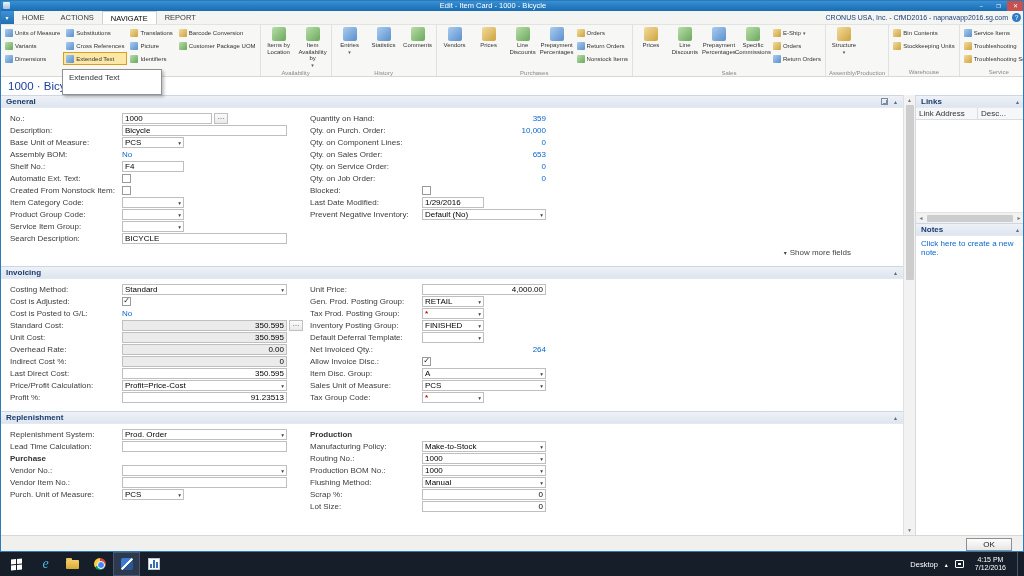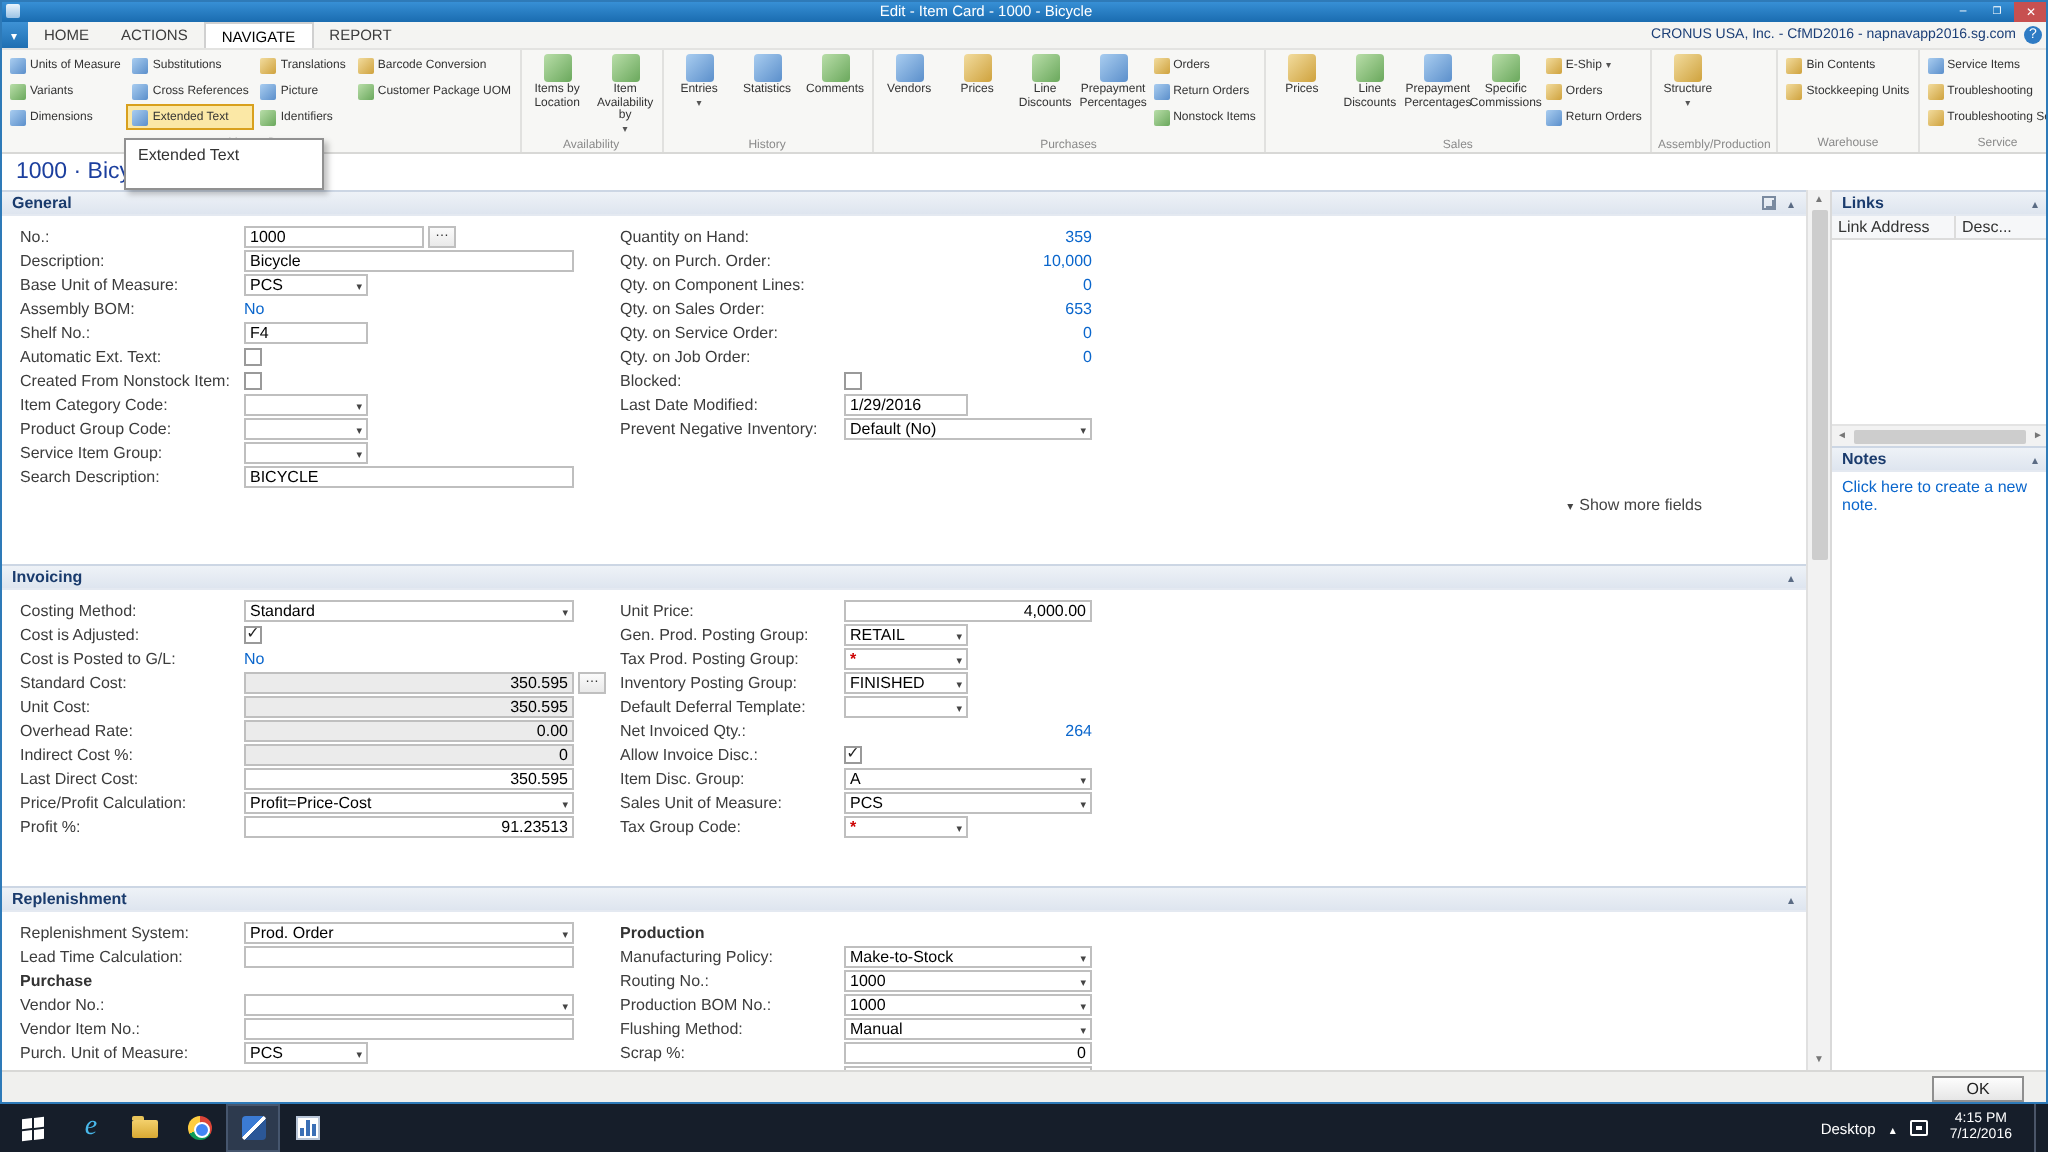--- a/index.html
+++ b/index.html
@@ -50,21 +50,21 @@
   .page-title-bar { position:absolute; left:0; top:77px; width:1024px; height:18px; background:#fff; display:flex; align-items:center; padding-left:8px; z-index:5; }
   .page-title { color:#1c3f9e; font-size:11.5px; white-space:nowrap; }
 
   
   .tooltip { position:absolute; left:62px; top:69px; min-width:100px; background:#fff; border:1px solid #919191; box-shadow:2px 2px 3px rgba(0,0,0,.25); padding:3px 8px 12px 6px; font-size:8px; color:#333; z-index:60; }
 
   
   .workspace { position:absolute; left:0; top:95px; width:1024px; height:440px; display:flex; background:#fff; }
   .content { width:903px; height:440px; overflow:hidden; background:#fff; }
 
-  .section + .section { margin-top:22px; }
+  .section + .section { margin-top:6px; }
   .sec-header { height:13px; background:linear-gradient(#eef2f7,#dee5ef); border-top:1px solid #ccd6e4; border-bottom:1px solid #e4e9f1; display:flex; align-items:center; padding:0 6px; }
   .sec-title { color:#1a3b6d; font-weight:bold; font-size:8px; }
   .sec-icons { margin-left:auto; display:flex; gap:6px; align-items:center; }
   .chev-up::before { content:"▴"; font-size:6px; color:#5a6b84; }
   .chev-down::before { content:"▾"; font-size:6px; color:#444; }
   .expand-ic { width:7px; height:7px; border:1px solid #7a8aa0; position:relative; display:inline-block; }
   .expand-ic::after { content:""; position:absolute; left:1px; top:1px; width:3px; height:3px; border-right:1px solid #7a8aa0; border-bottom:1px solid #7a8aa0; }
   .sec-body { display:flex; padding:4px 0 2px 10px; }
   .fcol { width:300px; }
 

